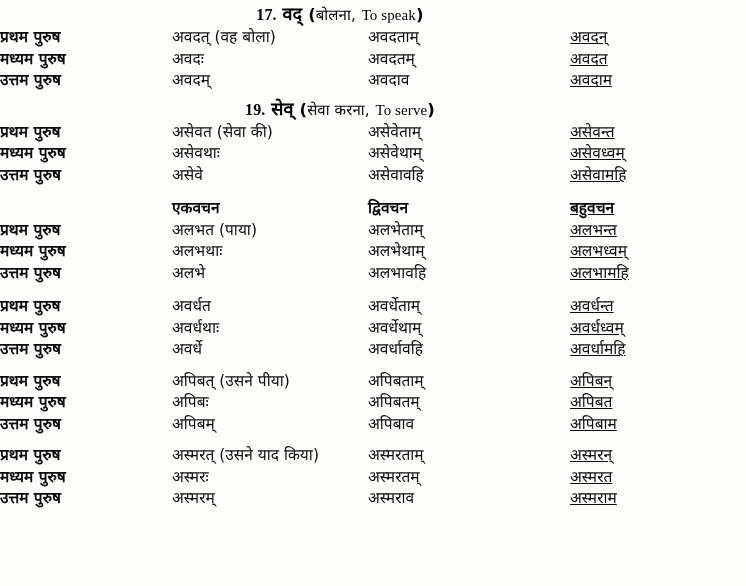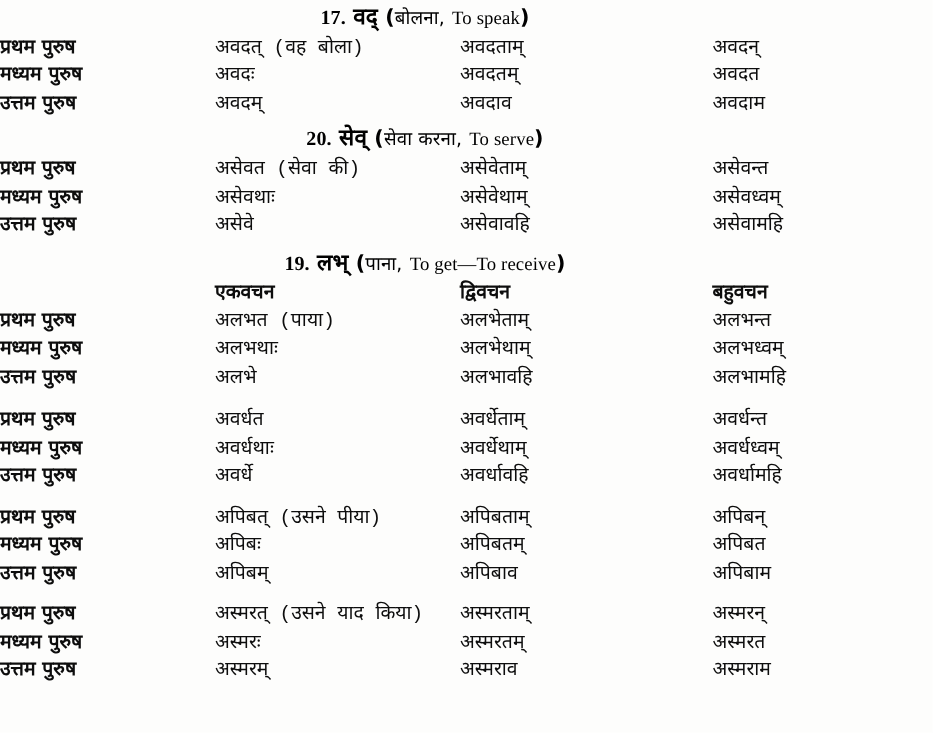--- a/index.html
+++ b/index.html
@@ -76,23 +76,23 @@
   col.c-sing   { width: 196px; }
   col.c-dual   { width: 202px; }
   col.c-plur   { width: 176px; }
 
   td.person, th.person {
     padding-left: 38px;
     font-weight: 700;
     font-size: 15px;
     margin-left: 28px;
   }
-  td.sing, th.sing { padding-left: 0; font-family: Liberation Mono, monospace; }
+  td.sing, th.sing { padding-left: 0; }
   td.dual, th.dual { padding-left: 0; }
-  td.plur, th.plur { padding-left: 0; }
+  td.plur, th.plur { padding-left: 0; text-decoration: underline; }
 
   th.colhead {
     font-weight: 700;
     font-size: 15px;
     text-align: left;
   }
 
   .sp-top-17  { height: 4px; }
   .gap-heading { height: 3px; }
   .gap-section { height: 7px; }
@@ -131,21 +131,21 @@
               <td class="person">उत्तम पुरुष</td>
               <td class="sing">अवदम्</td>
               <td class="dual">अवदाव</td>
               <td class="plur">अवदाम</td>
             </tr>
           </tbody>
         </table>
         <div class="gap-section"></div>
       </div>
       <div class="section">
-        <div class="section-heading"><span class="num">20.</span> <span class="root">सेव्</span> (<span class="gloss">सेवा करना,</span> <span class="gloss-en">To serve</span>)</div>
+        <div class="section-heading"><span class="num">19.</span> <span class="root">सेव्</span> (<span class="gloss">सेवा करना,</span> <span class="gloss-en">To serve</span>)</div>
         <div class="gap-heading"></div>
         <table class="conj">
           <colgroup>
             <col class="c-person">
             <col class="c-sing">
             <col class="c-dual">
             <col class="c-plur">
           </colgroup>
           <tbody>
             <tr>
@@ -164,21 +164,20 @@
               <td class="person">उत्तम पुरुष</td>
               <td class="sing">असेवे</td>
               <td class="dual">असेवावहि</td>
               <td class="plur">असेवामहि</td>
             </tr>
           </tbody>
         </table>
         <div class="gap-section-lg"></div>
       </div>
       <div class="section">
-        <div class="section-heading"><span class="num">19.</span> <span class="root">लभ्</span> (<span class="gloss">पाना,</span> <span class="gloss-en">To get—To receive</span>)</div>
         <div class="gap-heading"></div>
         <table class="conj">
           <colgroup>
             <col class="c-person">
             <col class="c-sing">
             <col class="c-dual">
             <col class="c-plur">
           </colgroup>
           <thead>
             <tr>

